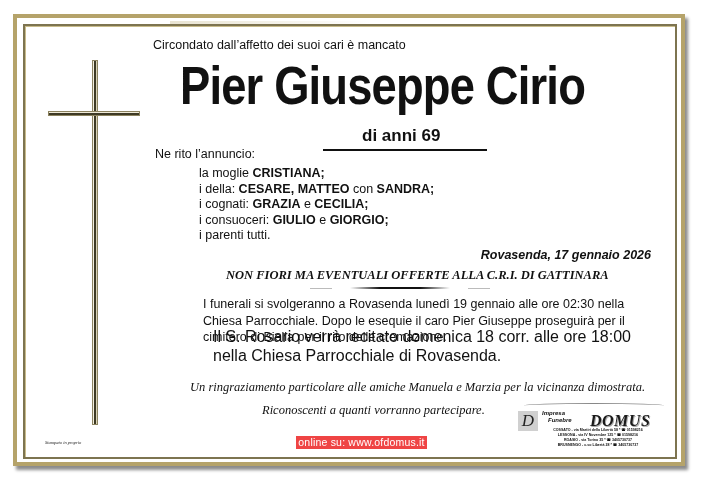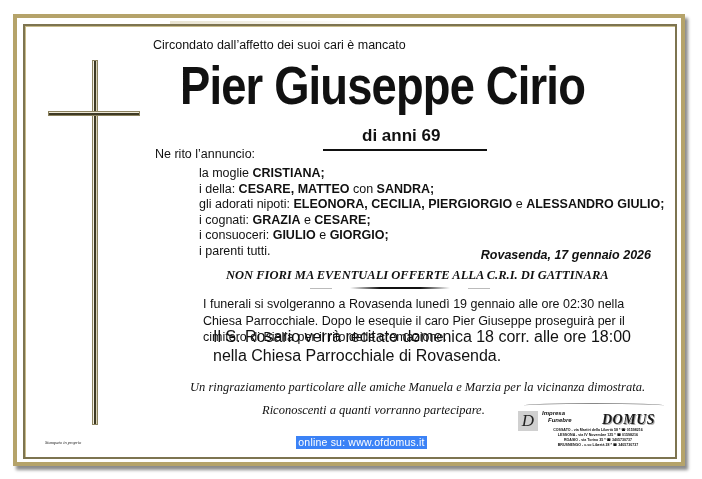--- a/index.html
+++ b/index.html
@@ -98,43 +98,43 @@
     .grateful {
       position: absolute; left: 262px; top: 403px; font-size: 12.5px;
       font-family: "Liberation Serif", serif; font-style: italic; white-space: nowrap;
     }
     .printed {
       position: absolute; left: 45px; top: 440px; font-size: 4.5px;
       font-family: "Liberation Serif", serif; font-style: italic;
     }
     .online-badge {
       position: absolute; left: 296px; top: 436px; width: 131px; height: 13px;
-      background: #3b82f6; color: #ffffff; font-size: 10.5px; text-align: center;
+      background: #ef4444; color: #ffffff; font-size: 10.5px; text-align: center;
       line-height: 13px; letter-spacing: 0.2px;
     }
     
     .logo {
       position: absolute; left: 518px; top: 403px; width: 148px; height: 50px;
     }
     .logo .swoosh {
       position: absolute; left: 6px; top: 0; width: 140px; height: 4px;
       border-top: 1px solid #888; border-radius: 50% 50% 0 0;
     }
     .logo .d-box {
       position: absolute; left: 0; top: 8px; width: 20px; height: 20px;
       background: #d0d0d0; font-family: "Liberation Serif", serif; font-style: italic;
       font-size: 17px; text-align: center; line-height: 20px; color: #222;
     }
     .logo .impresa {
       position: absolute; left: 24px; top: 7px; font-size: 6px; font-style: italic; font-weight: bold; line-height: 7px;
     }
     .logo .brand {
-      position: absolute; left: 72px; top: 9px; font-size: 14px; font-weight: bold;
+      position: absolute; left: 72px; top: 9px; font-size: 16px; font-weight: bold;
       font-family: "Liberation Serif", serif; font-style: italic; letter-spacing: 0.5px;
-      color: #1a1a1a; text-shadow: 1px 1px 0 #aaa; margin-left: 12px;
+      color: #1a1a1a; text-shadow: 1px 1px 0 #aaa;
     }
     .logo .addresses {
       position: absolute; left: 12px; top: 25px; width: 136px;
       font-size: 3.6px; font-weight: bold; text-align: center; line-height: 5px;
     }
   </style>
 </head>
 <body>
 
 <div class="outer-frame"></div>
@@ -146,22 +146,21 @@
 
 <div class="intro">Circondato dall’affetto dei suoi cari è mancato</div>
 <div class="name">Pier Giuseppe Cirio</div>
 <div class="age">di anni 69</div>
 <div class="age-rule"></div>
 <div class="announce-label">Ne rito l’annuncio:</div>
 
 <div class="family" id="family-list">
     <div class="line"><span>la moglie </span><b>CRISTIANA;</b></div>
     <div class="line"><span>i della: </span><b>CESARE, MATTEO</b><span> con </span><b>SANDRA;</b></div>
-    <div class="line"><span>gli adorati nipoti: </span><b>ELEONORA, CECILIA, PIERGIORGIO</b><span> e </span><b>ALESSANDRO GIULIO;</b></div>
-    <div class="line"><span>i cognati: </span><b>GRAZIA</b><span> e </span><b>CESARE;</b></div>
+    <div class="line"><span>i cognati: </span><b>GRAZIA</b><span> e </span><b>CECILIA;</b></div>
     <div class="line"><span>i consuoceri: </span><b>GIULIO</b><span> e </span><b>GIORGIO;</b></div>
     <div class="line"><span>i parenti tutti.</span></div>
   </div>
 
 <div class="place-date">Rovasenda, 17 gennaio 2026</div>
 <div class="no-flowers">NON FIORI MA EVENTUALI OFFERTE ALLA C.R.I. DI GATTINARA</div>
 
 <div class="ornament">
   <div class="thin-l"></div>
   <div class="thick"></div>

